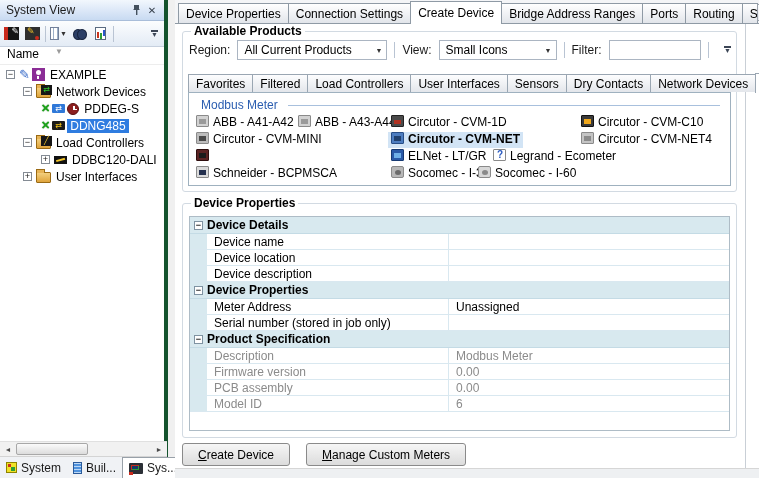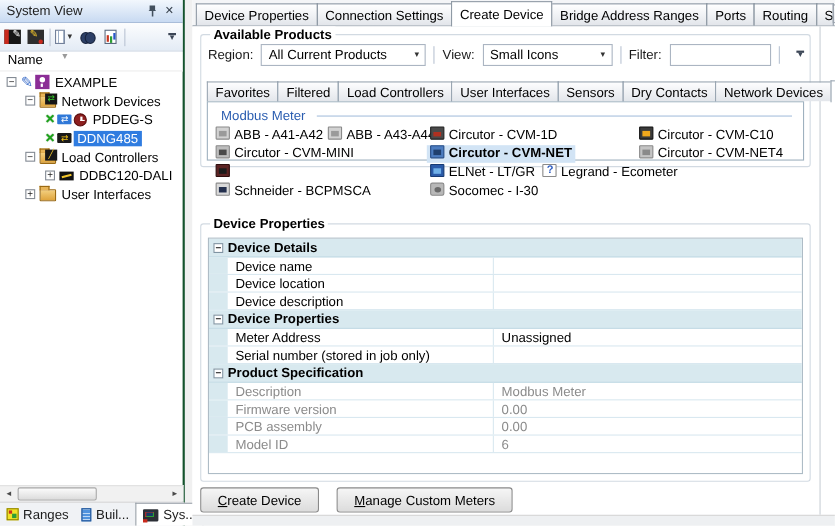--- a/index.html
+++ b/index.html
@@ -1,21 +1,21 @@
 <!DOCTYPE html>
 <html><head>
 <meta charset="utf-8">
 <style>
   * { box-sizing: border-box; margin: 0; padding: 0; }
   html,body { width:759px; height:478px; }
   body { font-family:"Liberation Sans", sans-serif; font-size:12px; color:#000; background:#f0f0f0; overflow:hidden; }
   #app { position:relative; width:759px; height:478px; background:#f0f0f0; }
 
   
-  #left-panel { position:absolute; left:0; top:0; width:168px; height:478px; background:#fff; border-right:2px solid #14532d; }
+  #left-panel { position:absolute; left:0; top:0; width:168px; height:478px; background:#fff; border-right:4px solid #14532d; }
   .lp-title { height:21px; display:flex; align-items:center; padding:0 4px 0 6px; background:linear-gradient(#f2f7fd,#c8daf2); border-bottom:1px solid #a9bdd9; }
   .lp-title-text { flex:1; color:#1c1c1c; }
   .titlebtn { width:16px; height:15px; display:flex; align-items:center; justify-content:center; color:#37414d; font-size:10px; }
   .lp-toolbar { height:26px; display:flex; align-items:center; gap:4px; padding:0 3px; background:linear-gradient(#fcfdfe,#e3ebf5); border-bottom:1px solid #c6d0de; }
   .tsep { width:1px; height:16px; background:#b9c4d3; }
   .ticon { position:relative; width:17px; height:16px; display:flex; align-items:center; justify-content:center; }
   .ic-edit1 { position:relative; width:15px; height:13px; background:#161616; }
   .ic-edit1::before { content:""; position:absolute; left:0; top:0; width:4px; height:13px; background:#c92a1d; }
   .ic-edit1::after { content:"\270E"; position:absolute; right:0px; top:-1px; color:#fff; font-size:9px; }
   .ic-edit2 { position:relative; width:15px; height:13px; background:#2e2e2e; }
@@ -86,21 +86,21 @@
   .ttab.clip { max-width:54px; overflow:hidden; }
   .tscrollers { margin-left:auto; display:flex; gap:2px; align-items:center; margin-bottom:2px; margin-right:2px; z-index:4; }
   .tsb { width:17px; height:17px; border:1px solid #9aa2ac; background:linear-gradient(#fdfdfd,#e7e9ee); display:flex; align-items:center; justify-content:center; font-size:7px; color:#1a1a1a; }
 
   .page { position:absolute; left:0; top:24px; width:584px; height:444px; background:#fff; }
   .page-rightline { position:absolute; right:13px; top:0; bottom:0; width:0; border-left:1px solid #c9cfd6; }
 
   .grp { position:absolute; border:1px solid #d2dae2; border-radius:3px; }
   .grp-label { position:absolute; top:-8px; left:8px; background:#fff; padding:0 3px; font-weight:bold; }
 
-  #grp-products { left:7px; top:7px; width:555px; height:121px; }
+  #grp-products { left:7px; top:7px; width:555px; height:161px; }
   .ap-toolbar { position:absolute; left:6px; top:7px; right:5px; height:22px; display:flex; align-items:center; gap:7px; }
   .tslabel { color:#1a1a1a; }
   .tscombo { height:20px; border:1px solid #abb5c2; background:#fff; display:flex; align-items:center; padding-left:6px; }
   .tscombo .cbarr { margin-left:auto; width:15px; text-align:center; font-size:7px; color:#333; }
   .combo-region { width:150px; } .combo-view { width:118px; }
   .filter-input { width:92px; height:20px; border:1px solid #abb5c2; padding:0 4px; font:inherit; }
   .ap-ovfl { margin-left:auto; display:flex; flex-direction:column; align-items:center; }
   .ap-ovfl .bar { width:7px; border-top:2px solid #3c4656; }
   .ap-ovfl .arr { font-size:7px; color:#3c4656; line-height:6px; }
 
@@ -239,21 +239,21 @@
 
     <div class="lp-hscroll">
       <span class="sarr left">◄</span>
       <span class="sthumb"></span>
       <span class="sarr right">►</span>
     </div>
 
     <div class="lp-doctabs">
       <span class="dtab">
         <span class="ic-areas"></span>
-        <span>Ranges</span>
+        <span>System</span>
       </span>
       <span class="dsep"></span>
       <span class="dtab">
         <span class="ic-building"></span>
         <span>Buil...</span>
       </span>
       <span class="dtab active">
         <span class="ic-sys"></span>
         <span>Sys...</span>
       </span>
@@ -394,20 +394,24 @@
           </div>
           <div class="prow">
             <span class="pitem cA">
                 <span class="pic v-schn"></span>
                 <span>Schneider - BCPMSCA</span>
               </span>
             <span class="pitem cC">
                 <span class="pic v-soc1"></span>
                 <span>Socomec - I-30</span>
               </span>
+            <span class="pitem cF">
+                <span class="pic v-soc2"></span>
+                <span>Socomec - I-60</span>
+              </span>
           </div>
         </div>
       </div>
 
       <div class="grp" id="grp-devprops">
         <span class="grp-label">Device Properties</span>
         <div class="pgrid">
 
           <div class="gcat">
             <span class="gut">

